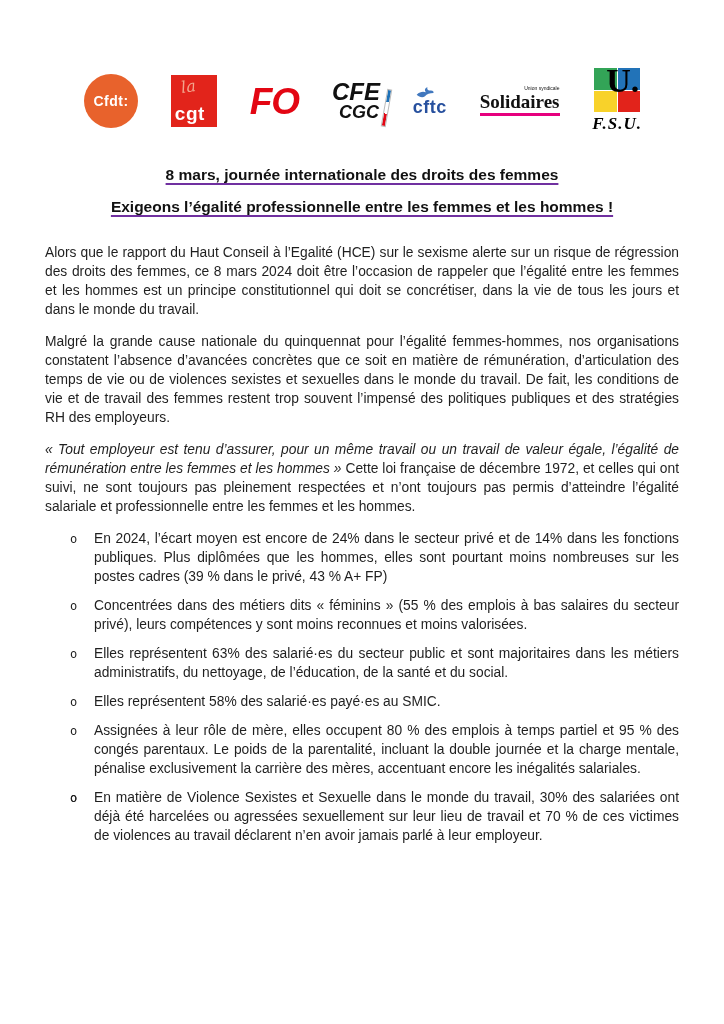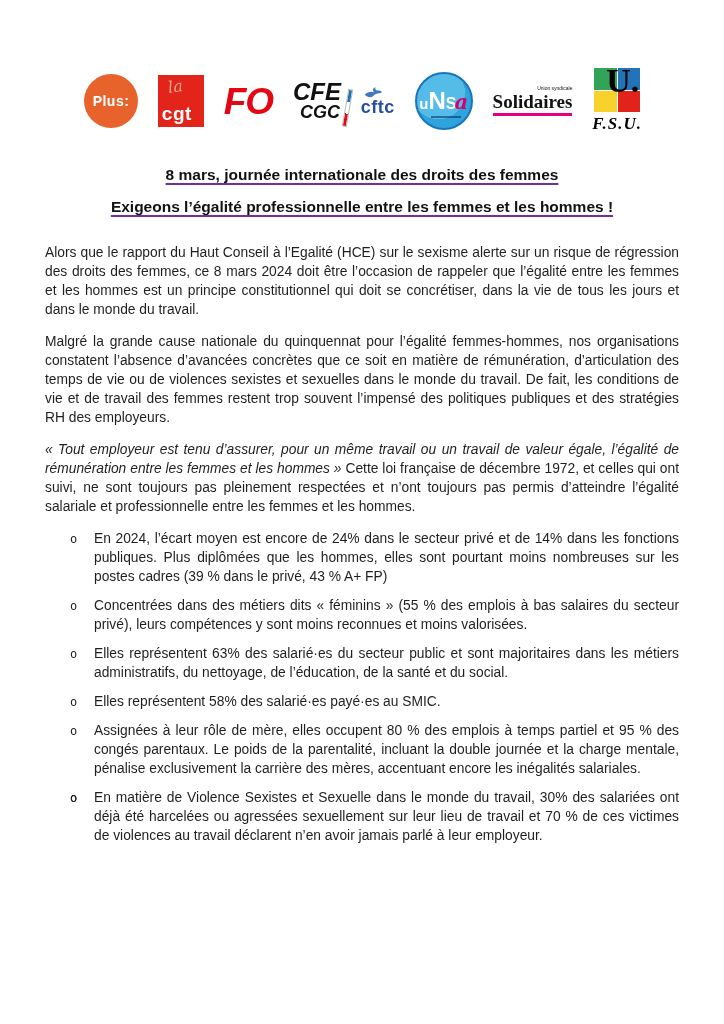--- a/index.html
+++ b/index.html
@@ -154,21 +154,21 @@
 </style>
 </head>
 <body>
 
 <div class="page">
 
   <header class="logos">
 
     <div class="logo">
       <div class="cfdt-circle">
-        <span>Plus:</span>
+        <span>Cfdt:</span>
       </div>
     </div>
 
     <div class="logo">
       <div class="cgt-square">
         <span class="cgt-la">la</span>
         <span class="cgt-label">cgt</span>
       </div>
     </div>
 
@@ -182,26 +182,20 @@
       <span class="cfecgc-stripe"></span>
     </div>
 
     <div class="logo cftc">
       <svg class="cftc-dove" viewBox="0 0 24 16">
         <path d="M2 10 C6 6 10 6 13 7 C11 4 12 2 15 1 C14 4 16 5 19 5 C22 5 23 7 22 8 C18 8 14 9 12 12 C9 14 5 13 2 10 Z" fill="#4178BE"></path>
       </svg>
       <span class="cftc-label">cftc</span>
     </div>
 
-    <div class="logo">
-      <div class="unsa-circle">
-        <span class="unsa-letters"><span class="s1">u</span><span class="s2">N</span><span class="s3">S</span><span class="unsa-a">a</span></span>
-        <span class="unsa-subline"></span>
-      </div>
-    </div>
 
     <div class="logo solidaires">
       <span class="solidaires-tagline">Union syndicale</span>
       <span class="solidaires-label">Solidaires</span>
       <span class="solidaires-underline"></span>
     </div>
 
     <div class="logo">
       <div class="fsu-grid">
         <span class="sq" style="background:#33A457"></span>

